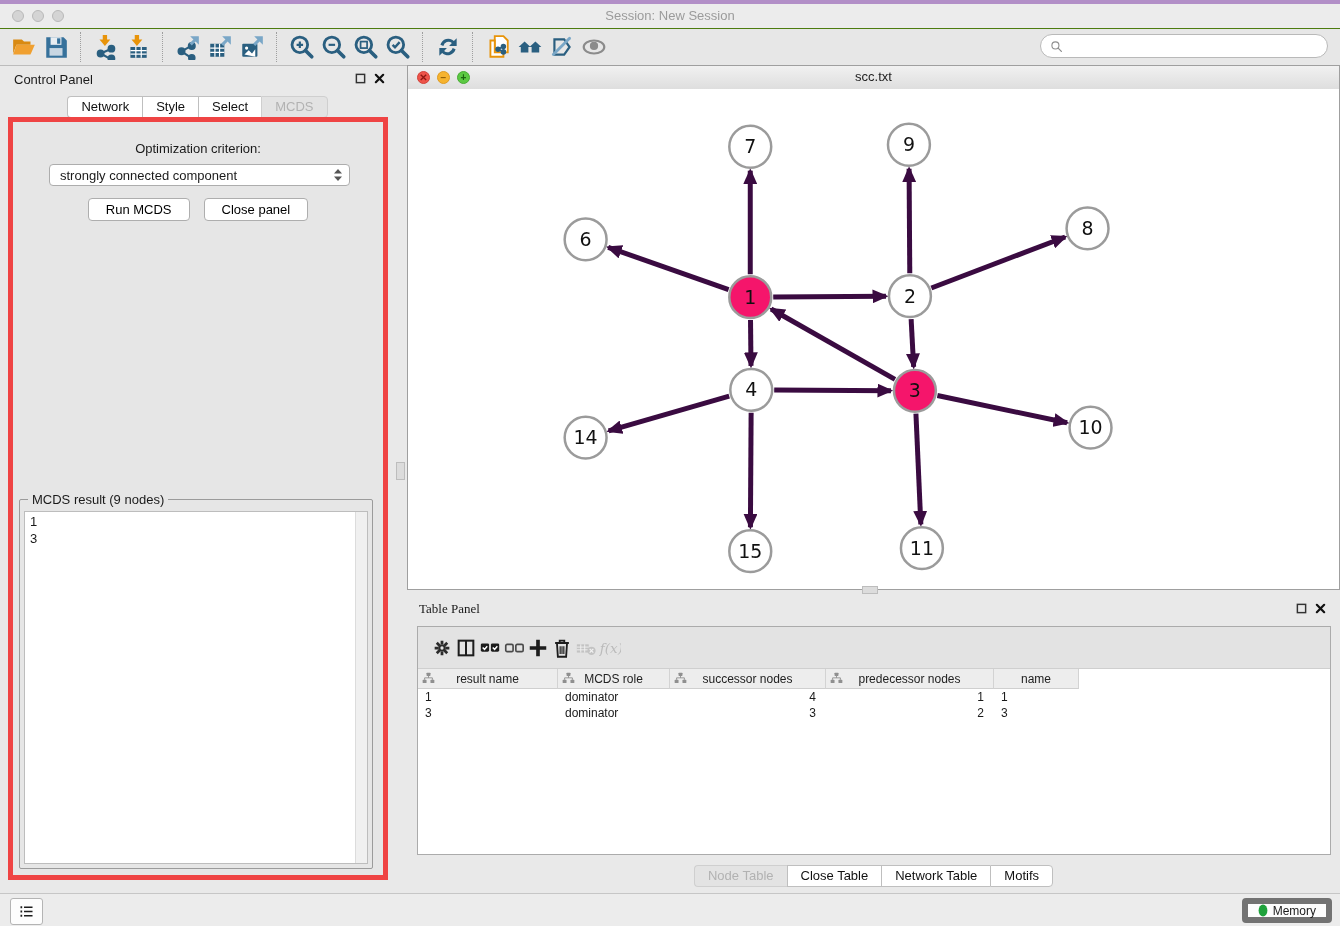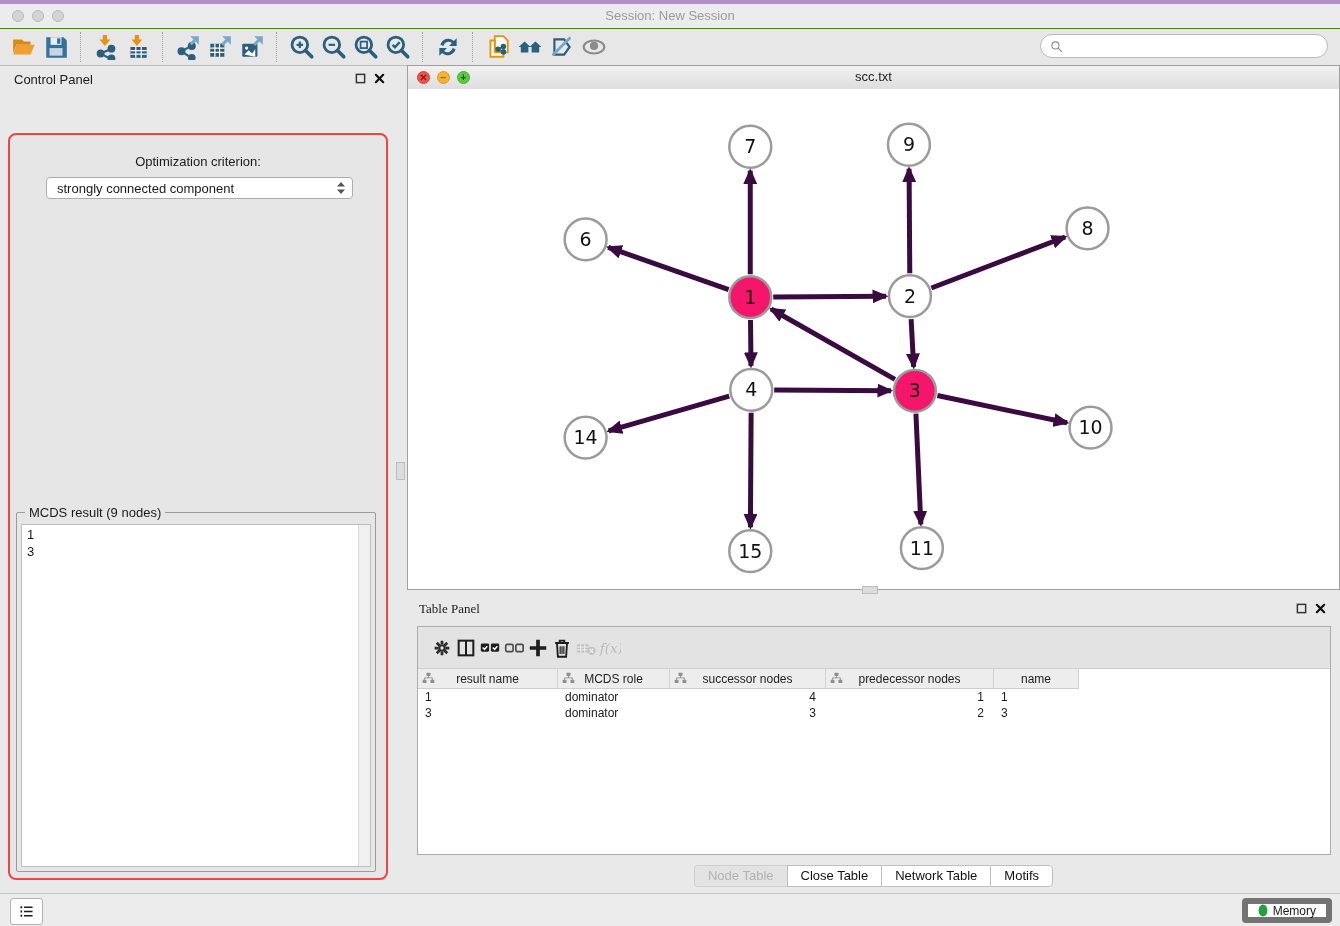--- a/index.html
+++ b/index.html
@@ -26,21 +26,21 @@
   .ph-btns svg{width:11px;height:11px;}
   
   .control-panel{position:absolute;left:0;top:65px;width:395px;height:828px;}
   .cp-title{position:absolute;left:14px;top:7px;font-size:13px;}
   .cp-tabs{position:absolute;top:31px;left:0;right:0;display:flex;justify-content:center;}
   .tab{height:20px;line-height:20px;padding:0 13px;font-size:13px;background:#fff;border:1px solid #bfbfbf;
        border-right:none;color:#111;cursor:default;white-space:nowrap;}
   .tab:first-child{border-radius:4px 0 0 4px;}
   .tab:last-child{border-right:1px solid #bfbfbf;border-radius:0 4px 4px 0;}
   .tab.active{background:#e3e3e3;color:#b2b2b2;border-color:#cfcfcf;}
-  .cp-content{position:absolute;left:8px;right:7px;top:52px;bottom:13px;background:#e6e6e6;border:2px solid #ef4444;border-radius:8px;margin-top:16px;}
+  .cp-content{position:absolute;left:8px;right:7px;top:52px;bottom:13px;background:#e6e6e6;border:5px solid #ef4444;border-radius:0;}
   .opt-label{position:absolute;top:19px;left:0;right:0;text-align:center;font-size:13px;}
   .crit-select{position:absolute;left:36px;right:33px;top:42px;height:22px;background:#fff;border:1px solid #adadad;
                border-radius:4px;font-size:13px;display:flex;align-items:center;padding-left:10px;box-sizing:border-box;}
   .crit-select .stepper{position:absolute;right:3px;top:2px;width:16px;height:16px;}
   .btn-row{position:absolute;top:76px;left:0;right:0;display:flex;justify-content:center;gap:14px;}
   .btn{height:23px;padding:0 17px;font-size:13px;background:#fff;border:1px solid #aeaeae;border-radius:4px;font-family:inherit;cursor:default;}
   .groupbox{position:absolute;left:6px;right:10px;top:377px;bottom:6px;border:1px solid #9b9b9b;border-radius:2px;}
   .legend{position:absolute;top:-8px;left:8px;background:#e6e6e6;padding:0 4px;font-size:13px;}
   .result-area{position:absolute;left:4px;right:4px;top:11px;bottom:4px;background:#fff;border:1px solid #bdbdbd;
                font-size:13px;line-height:17px;padding:1px 5px;white-space:pre;overflow:hidden;box-sizing:border-box;}
@@ -250,29 +250,39 @@
   <div class="control-panel">
     <div class="cp-title">Control Panel</div>
     <div class="ph-btns" style="right:10px;top:8px;">
       <svg viewBox="0 0 12 12">
           <rect x="1.5" y="1.5" width="9" height="9" fill="none" stroke="#333" stroke-width="1.6"></rect>
         </svg>
       <svg viewBox="0 0 12 12">
           <path d="M2 2l8 8M10 2l-8 8" stroke="#111" stroke-width="2.4" stroke-linecap="round"></path>
         </svg>
     </div>
+    <div class="cp-tabs" id="cp-tabs">
+        <div class="tab">Network</div>
+        <div class="tab">Style</div>
+        <div class="tab">Select</div>
+        <div class="tab active">MCDS</div>
+      </div>
 
     <div class="cp-content">
       <div class="opt-label">Optimization criterion:</div>
       <div class="crit-select">
         <span>strongly connected component</span>
         <svg class="stepper" viewBox="0 0 16 16">
             <path d="M4 6.5L8 2l4 4.5z" fill="#555"></path>
             <path d="M4 9.5L8 14l4-4.5z" fill="#555"></path>
           </svg>
+      </div>
+      <div class="btn-row">
+        <button class="btn">Run MCDS</button>
+        <button class="btn">Close panel</button>
       </div>
       <div class="groupbox">
         <span class="legend">MCDS result (9 nodes)</span>
         <div class="result-area">1
 3</div>
         <div class="result-scroll"></div>
       </div>
     </div>
   </div>
 

